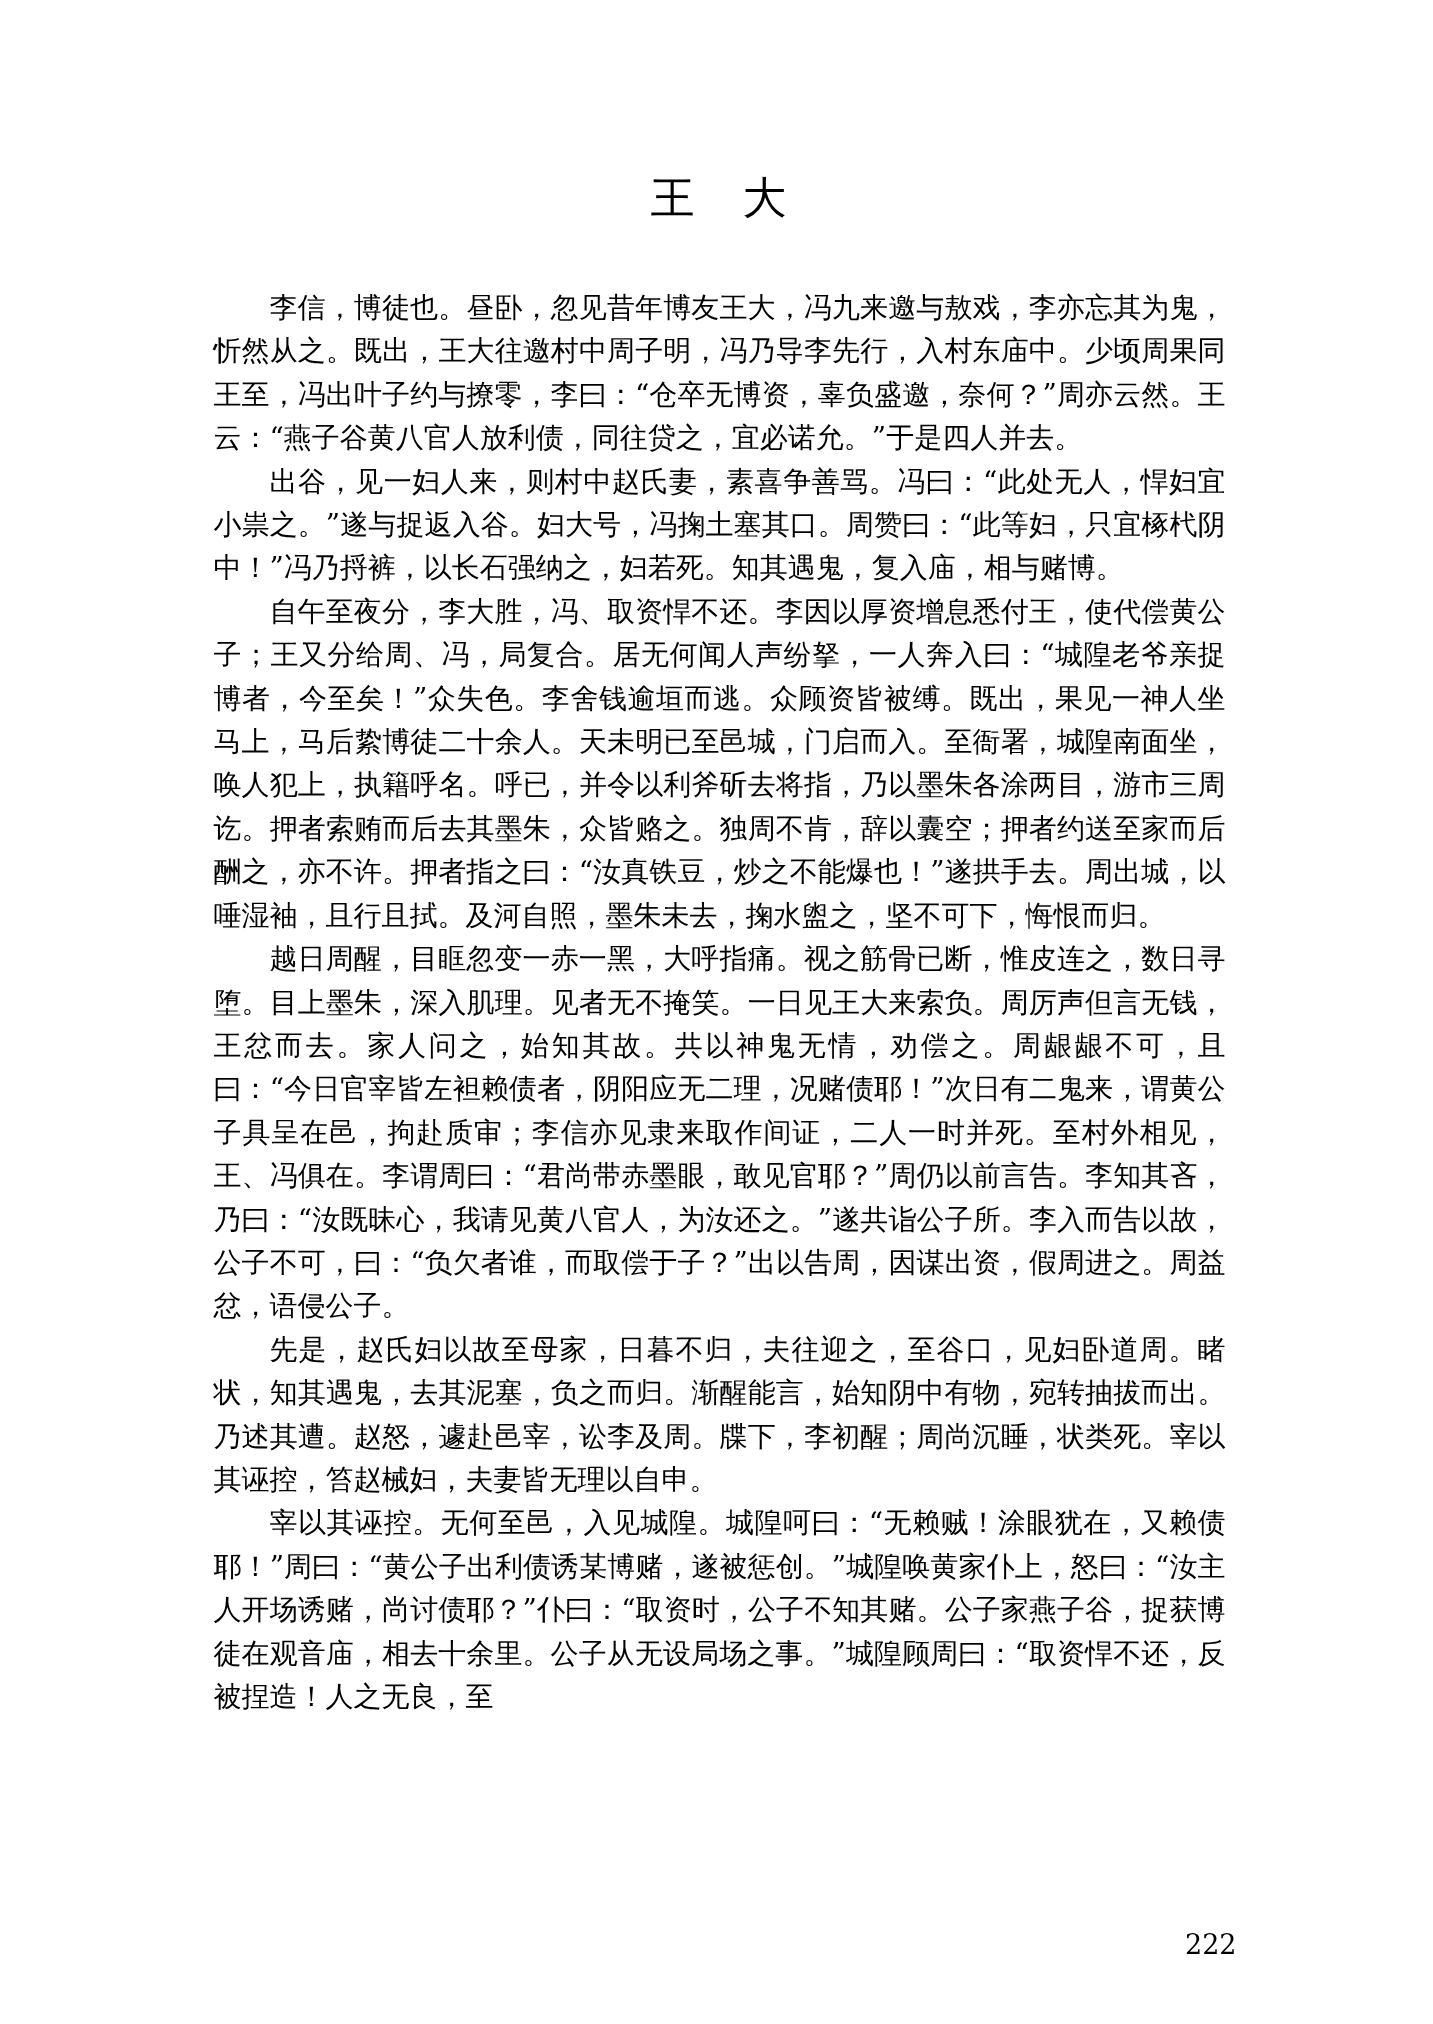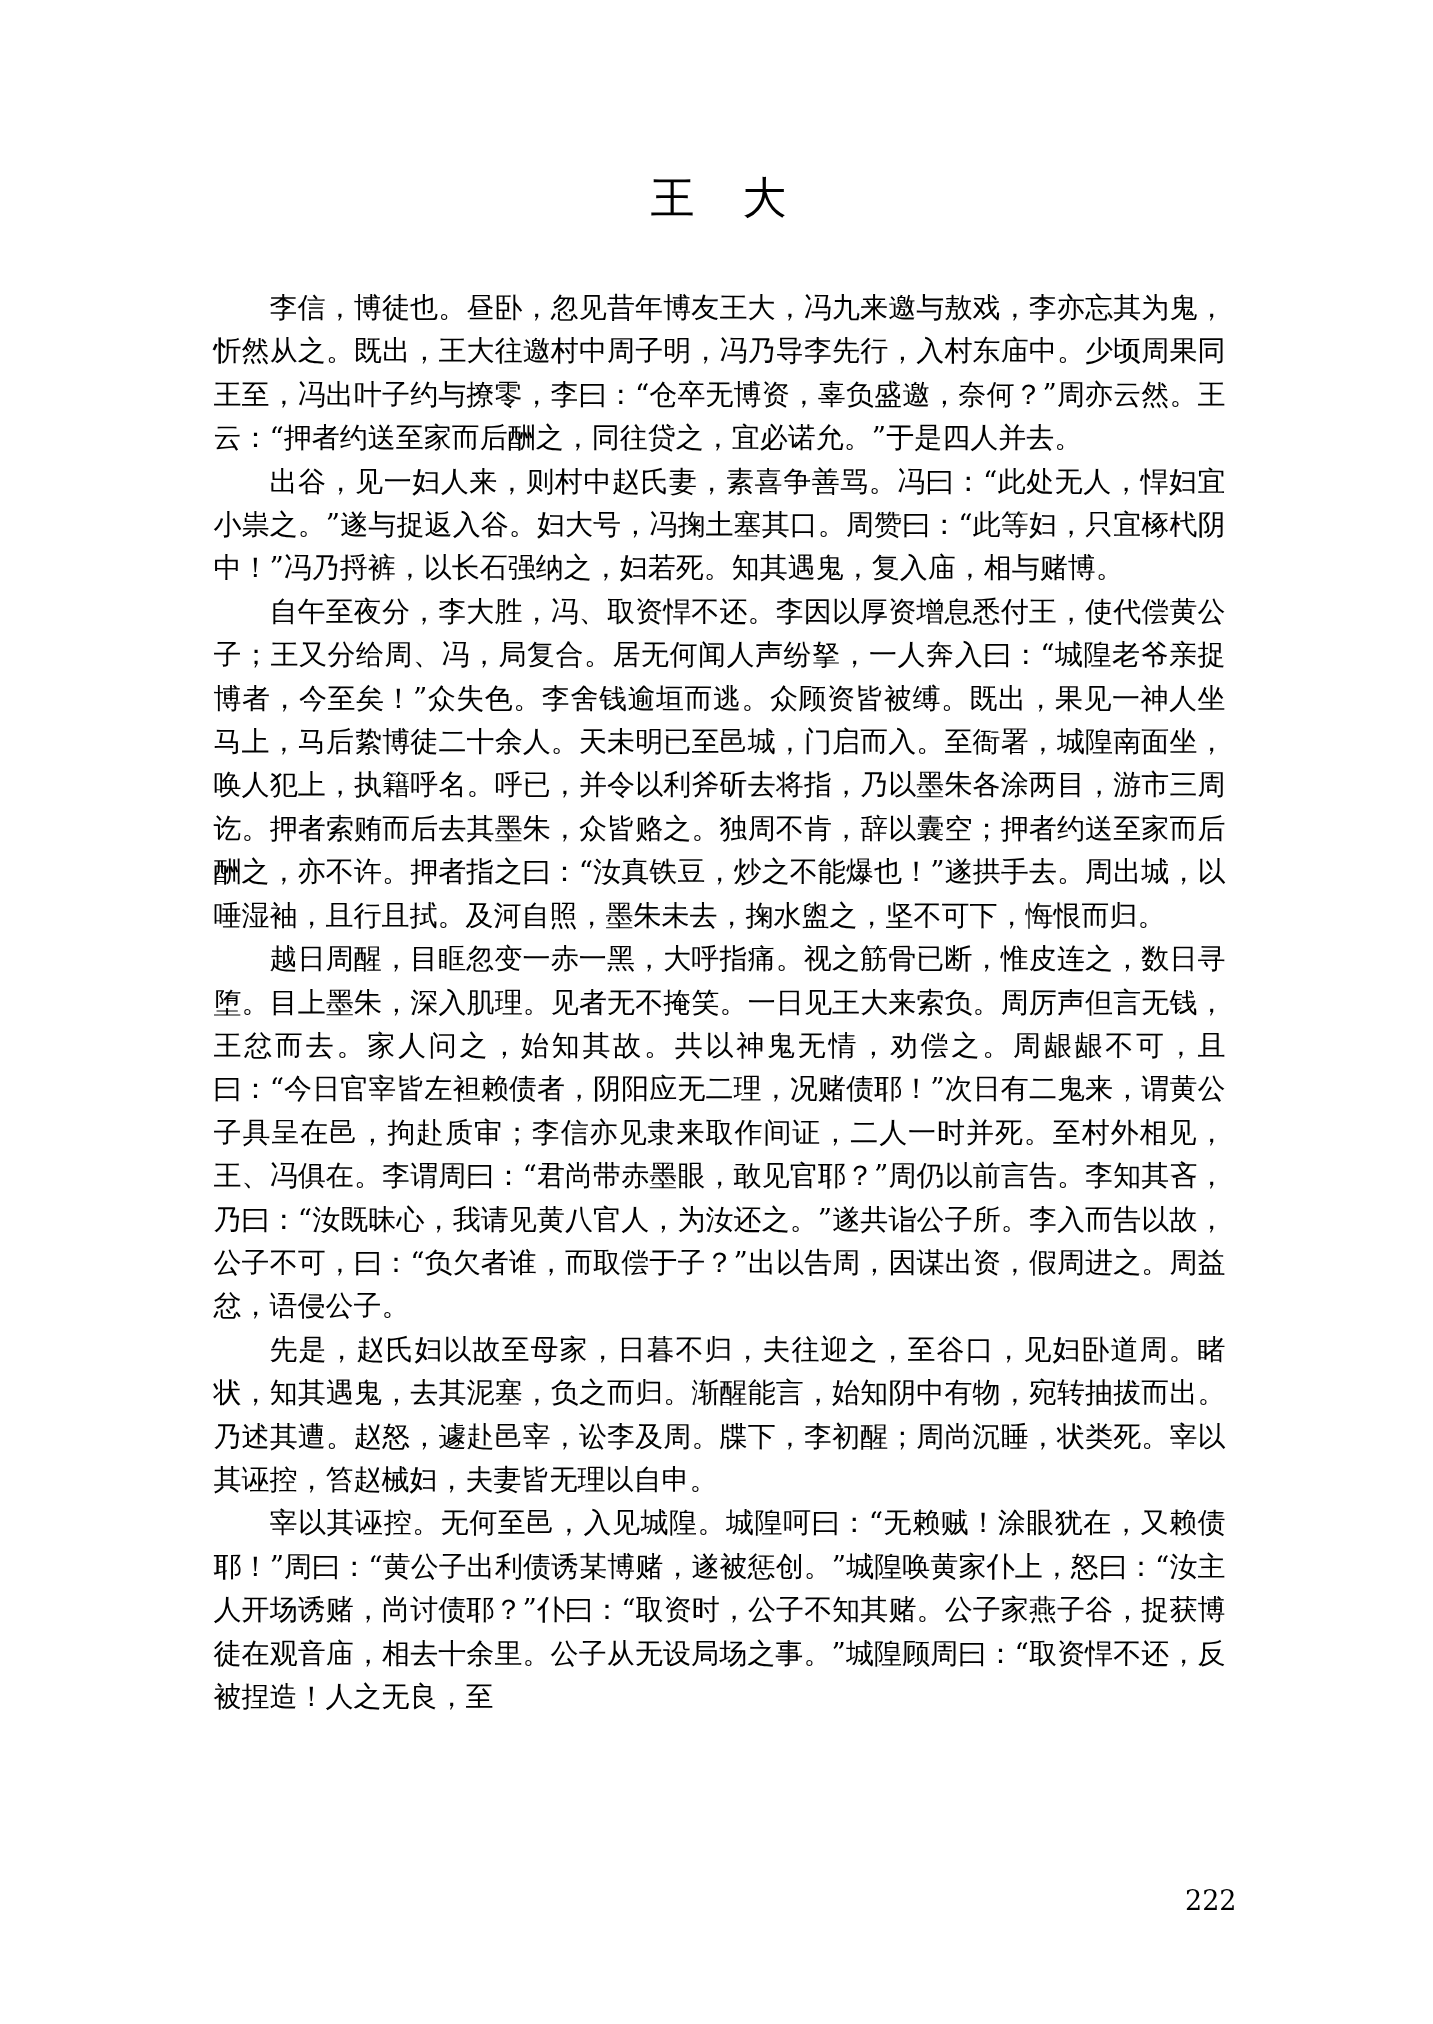--- a/index.html
+++ b/index.html
@@ -35,35 +35,35 @@
   .para {
     margin: 0;
     padding: 0;
     font-size: 28px;
     line-height: 43.4px;
     text-indent: 2em;
     word-break: break-all;
   }
   .page-number {
     position: absolute;
-    top: 1884px;
+    top: 1928px;
     right: 101px;
     font-size: 27px;
     line-height: 34px;
     color: #000000;
     font-family: "DejaVu Serif", "Liberation Serif", serif;
   }
 </style>
 </head>
 <body>
 
 <div class="page">
   <h1 class="title">王　大</h1>
   <section class="body-text">
-    <p class="para">李信，博徒也。昼卧，忽见昔年博友王大，冯九来邀与敖戏，李亦忘其为鬼，忻然从之。既出，王大往邀村中周子明，冯乃导李先行，入村东庙中。少顷周果同王至，冯出叶子约与撩零，李曰：“仓卒无博资，辜负盛邀，奈何？”周亦云然。王云：“押者约送至家而后酬之，同往贷之，宜必诺允。”于是四人并去。</p>
+    <p class="para">李信，博徒也。昼卧，忽见昔年博友王大，冯九来邀与敖戏，李亦忘其为鬼，忻然从之。既出，王大往邀村中周子明，冯乃导李先行，入村东庙中。少顷周果同王至，冯出叶子约与撩零，李曰：“仓卒无博资，辜负盛邀，奈何？”周亦云然。王云：“燕子谷黄八官人放利债，同往贷之，宜必诺允。”于是四人并去。</p>
     <p class="para">出谷，见一妇人来，则村中赵氏妻，素喜争善骂。冯曰：“此处无人，悍妇宜小祟之。”遂与捉返入谷。妇大号，冯掬土塞其口。周赞曰：“此等妇，只宜椓杙阴中！”冯乃捋裤，以长石强纳之，妇若死。知其遇鬼，复入庙，相与赌博。</p>
     <p class="para">自午至夜分，李大胜，冯、取资悍不还。李因以厚资增息悉付王，使代偿黄公子；王又分给周、冯，局复合。居无何闻人声纷拏，一人奔入曰：“城隍老爷亲捉博者，今至矣！”众失色。李舍钱逾垣而逃。众顾资皆被缚。既出，果见一神人坐马上，马后絷博徒二十余人。天未明已至邑城，门启而入。至衙署，城隍南面坐，唤人犯上，执籍呼名。呼已，并令以利斧斫去将指，乃以墨朱各涂两目，游市三周讫。押者索贿而后去其墨朱，众皆赂之。独周不肯，辞以囊空；押者约送至家而后酬之，亦不许。押者指之曰：“汝真铁豆，炒之不能爆也！”遂拱手去。周出城，以唾湿袖，且行且拭。及河自照，墨朱未去，掬水盥之，坚不可下，悔恨而归。</p>
     <p class="para">越日周醒，目眶忽变一赤一黑，大呼指痛。视之筋骨已断，惟皮连之，数日寻堕。目上墨朱，深入肌理。见者无不掩笑。一日见王大来索负。周厉声但言无钱，王忿而去。家人问之，始知其故。共以神鬼无情，劝偿之。周龈龈不可，且曰：“今日官宰皆左袒赖债者，阴阳应无二理，况赌债耶！”次日有二鬼来，谓黄公子具呈在邑，拘赴质审；李信亦见隶来取作间证，二人一时并死。至村外相见，王、冯俱在。李谓周曰：“君尚带赤墨眼，敢见官耶？”周仍以前言告。李知其吝，乃曰：“汝既昧心，我请见黄八官人，为汝还之。”遂共诣公子所。李入而告以故，公子不可，曰：“负欠者谁，而取偿于子？”出以告周，因谋出资，假周进之。周益忿，语侵公子。</p>
     <p class="para">先是，赵氏妇以故至母家，日暮不归，夫往迎之，至谷口，见妇卧道周。睹状，知其遇鬼，去其泥塞，负之而归。渐醒能言，始知阴中有物，宛转抽拔而出。乃述其遭。赵怒，遽赴邑宰，讼李及周。牒下，李初醒；周尚沉睡，状类死。宰以其诬控，笞赵械妇，夫妻皆无理以自申。</p>
     <p class="para">宰以其诬控。无何至邑，入见城隍。城隍呵曰：“无赖贼！涂眼犹在，又赖债耶！”周曰：“黄公子出利债诱某博赌，遂被惩创。”城隍唤黄家仆上，怒曰：“汝主人开场诱赌，尚讨债耶？”仆曰：“取资时，公子不知其赌。公子家燕子谷，捉获博徒在观音庙，相去十余里。公子从无设局场之事。”城隍顾周曰：“取资悍不还，反被捏造！人之无良，至</p>
   </section>
   <div class="page-number">222</div>
 </div>
 
 </body></html>

